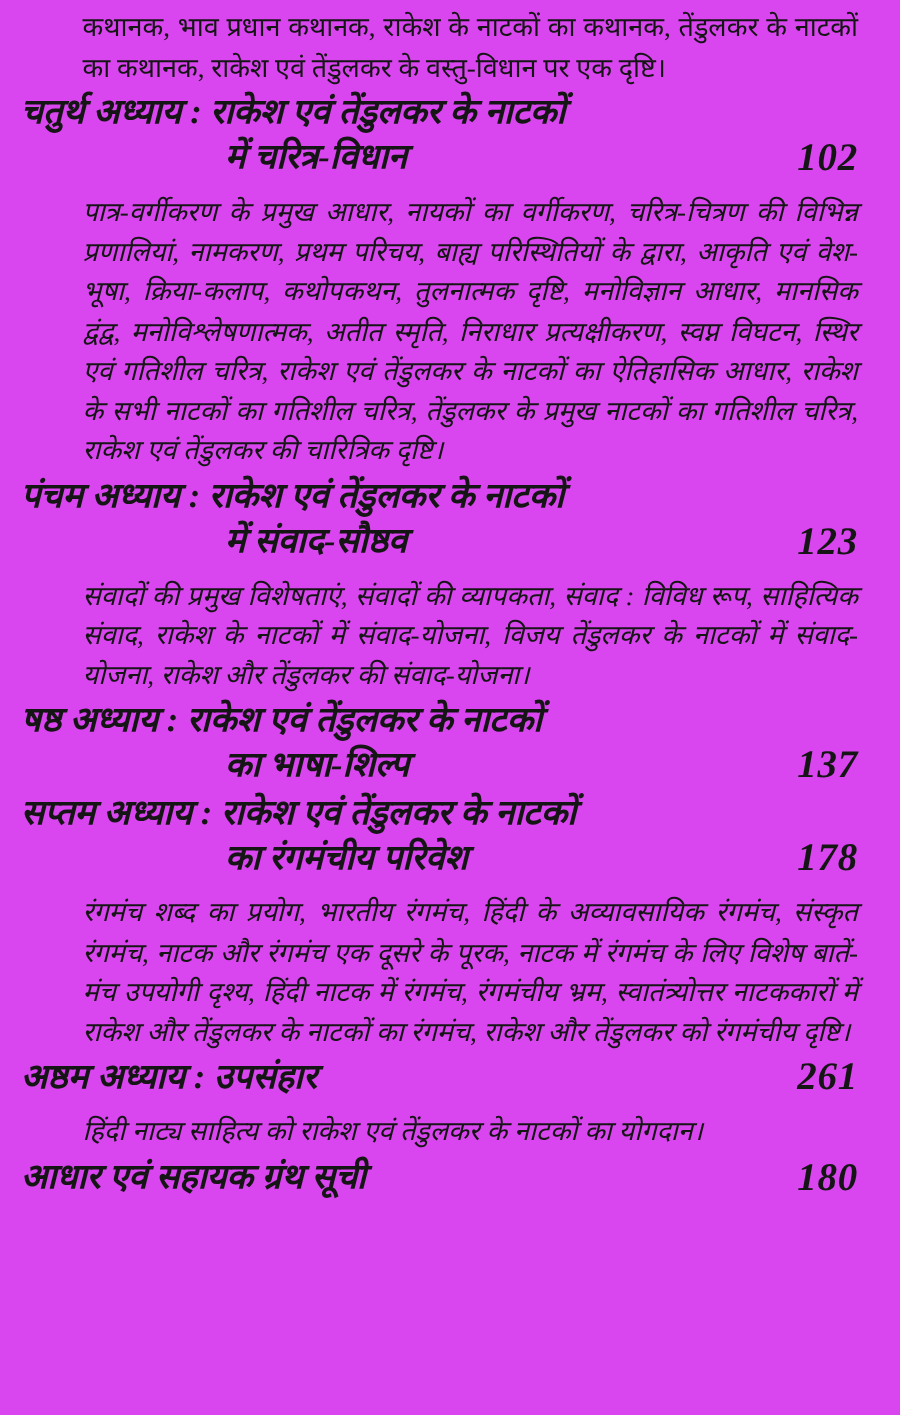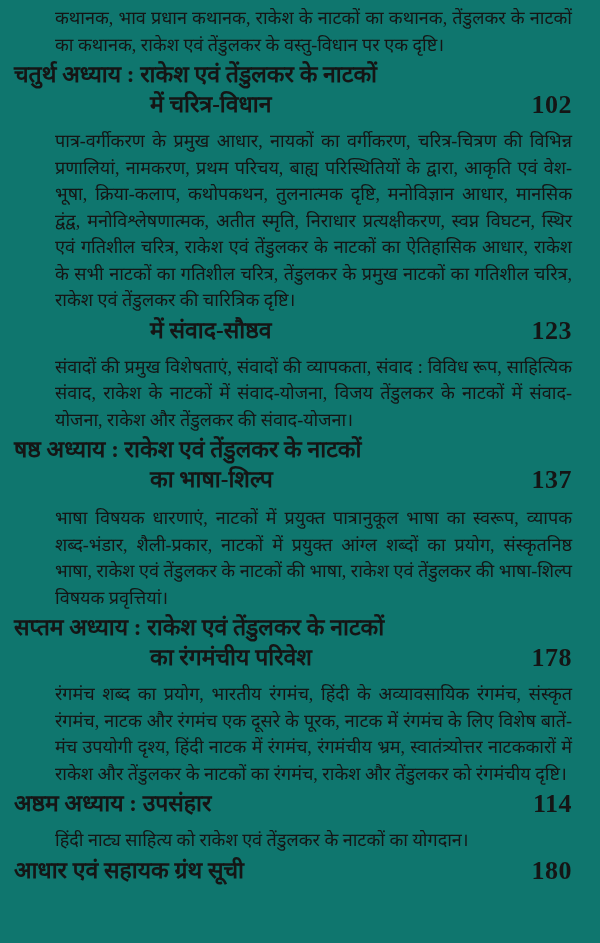--- a/index.html
+++ b/index.html
@@ -5,21 +5,21 @@
   html, body {
     margin: 0;
     padding: 0;
     background: #e8e8e6;
   }
   .page {
     position: relative;
     width: 600px;
     height: 943px;
     margin: 0 auto;
-    background: #0f766e;
+    background: #d946ef;
     color: #151515;
     font-family: "Liberation Serif", "DejaVu Serif", serif;
     overflow: hidden;
     box-sizing: border-box;
     padding: 5px 28px 0 14px;
   }
   
   .body-text {
     font-size: 18px;
     line-height: 26.5px;
@@ -27,21 +27,21 @@
     margin: 0;
   }
   .indented {
     margin-left: 41px; 
   }
   .lead-para { margin-top: 0; }
   .desc      { margin-top: 8px; }
   .desc-tall { margin-top: 10px; }
 
   
-  .entry         { margin-top: 2px; }
+  .entry         { margin-top: 2px; font-style: italic; }
   .entry-heading {
     font-weight: bold;
     font-size: 23px;
     line-height: 30px;
     margin: 0;
   }
   .h-line1 { white-space: nowrap; }
   .h-line2-row {
     display: flex;
     align-items: center;
@@ -77,55 +77,55 @@
       <div class="h-line2-row">
         <span class="h-line2">में चरित्र-विधान</span>
         <span class="page-num">102</span>
       </div>
     </div>
     <p class="body-text indented desc">पात्र-वर्गीकरण के प्रमुख आधार, नायकों का वर्गीकरण, चरित्र-चित्रण की विभिन्न प्रणालियां, नामकरण, प्रथम परिचय, बाह्य परिस्थितियों के द्वारा, आकृति एवं वेश-भूषा, क्रिया-कलाप, कथोपकथन, तुलनात्मक दृष्टि, मनोविज्ञान आधार, मानसिक द्वंद्व, मनोविश्लेषणात्मक, अतीत स्मृति, निराधार प्रत्यक्षीकरण, स्वप्न विघटन, स्थिर एवं गतिशील चरित्र, राकेश एवं तेंडुलकर के नाटकों का ऐतिहासिक आधार, राकेश के सभी नाटकों का गतिशील चरित्र, तेंडुलकर के प्रमुख नाटकों का गतिशील चरित्र, राकेश एवं तेंडुलकर की चारित्रिक दृष्टि।</p>
   </section>
 
   <section class="entry">
     <div class="entry-heading">
+      <div class="h-line1">पंचम अध्याय : राकेश एवं तेंडुलकर के नाटकों</div>
       <div class="h-line2-row">
         <span class="h-line2">में संवाद-सौष्ठव</span>
         <span class="page-num">123</span>
       </div>
     </div>
     <p class="body-text indented desc">संवादों की प्रमुख विशेषताएं, संवादों की व्यापकता, संवाद : विविध रूप, साहित्यिक संवाद, राकेश के नाटकों में संवाद-योजना, विजय तेंडुलकर के नाटकों में संवाद-योजना, राकेश और तेंडुलकर की संवाद-योजना।</p>
   </section>
 
   <section class="entry">
     <div class="entry-heading">
       <div class="h-line1">षष्ठ अध्याय : राकेश एवं तेंडुलकर के नाटकों</div>
       <div class="h-line2-row">
         <span class="h-line2">का भाषा-शिल्प</span>
         <span class="page-num">137</span>
       </div>
     </div>
-    <p class="body-text indented desc desc-tall">भाषा विषयक धारणाएं, नाटकों में प्रयुक्त पात्रानुकूल भाषा का स्वरूप, व्यापक शब्द-भंडार, शैली-प्रकार, नाटकों में प्रयुक्त आंग्ल शब्दों का प्रयोग, संस्कृतनिष्ठ भाषा, राकेश एवं तेंडुलकर के नाटकों की भाषा, राकेश एवं तेंडुलकर की भाषा-शिल्प विषयक प्रवृत्तियां।</p>
   </section>
 
   <section class="entry">
     <div class="entry-heading">
       <div class="h-line1">सप्तम अध्याय : राकेश एवं तेंडुलकर के नाटकों</div>
       <div class="h-line2-row">
         <span class="h-line2">का रंगमंचीय परिवेश</span>
         <span class="page-num">178</span>
       </div>
     </div>
     <p class="body-text indented desc">रंगमंच शब्द का प्रयोग, भारतीय रंगमंच, हिंदी के अव्यावसायिक रंगमंच, संस्कृत रंगमंच, नाटक और रंगमंच एक दूसरे के पूरक, नाटक में रंगमंच के लिए विशेष बातें-मंच उपयोगी दृश्य, हिंदी नाटक में रंगमंच, रंगमंचीय भ्रम, स्वातंत्र्योत्तर नाटककारों में राकेश और तेंडुलकर के नाटकों का रंगमंच, राकेश और तेंडुलकर को रंगमंचीय दृष्टि।</p>
   </section>
 
   <section class="entry">
     <div class="entry-heading">
       <div class="h-single-row">
         <span class="h-grow">अष्ठम अध्याय : उपसंहार</span>
-        <span class="page-num">114</span>
+        <span class="page-num">261</span>
       </div>
     </div>
     <p class="body-text indented desc">हिंदी नाट्य साहित्य को राकेश एवं तेंडुलकर के नाटकों का योगदान।</p>
   </section>
 
   <section class="entry">
     <div class="entry-heading">
       <div class="h-single-row">
         <span class="h-grow">आधार एवं सहायक ग्रंथ सूची</span>
         <span class="page-num">180</span>

